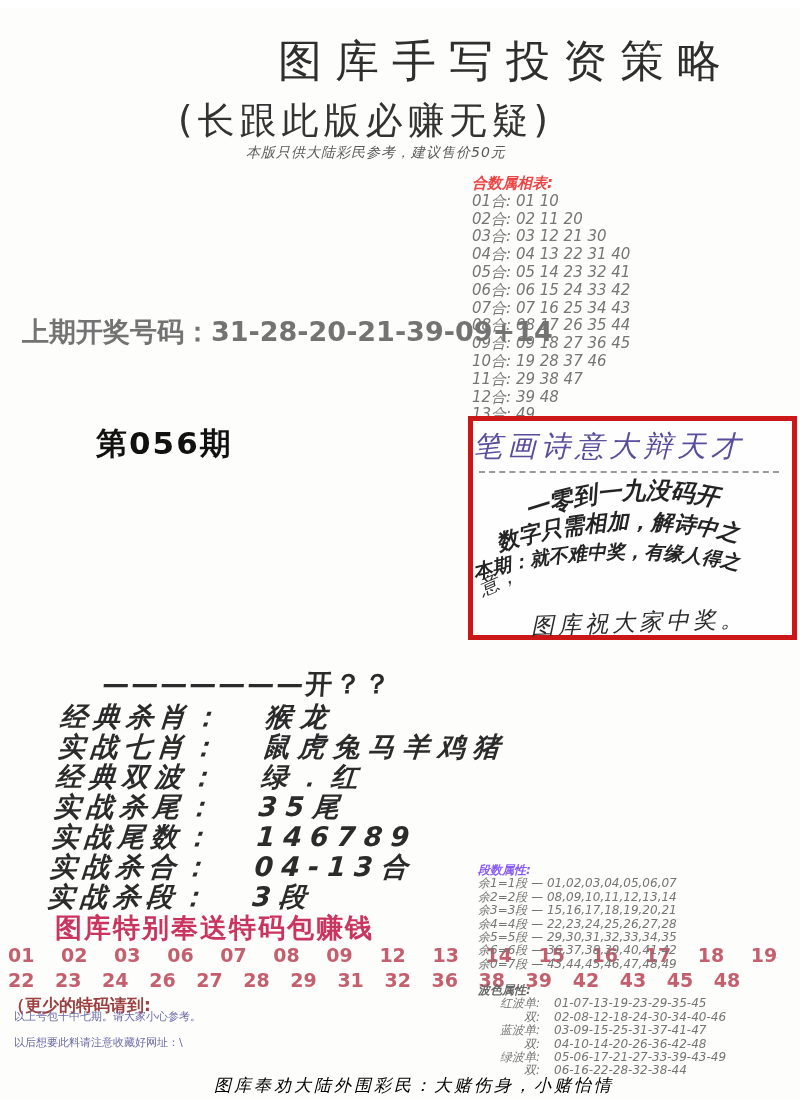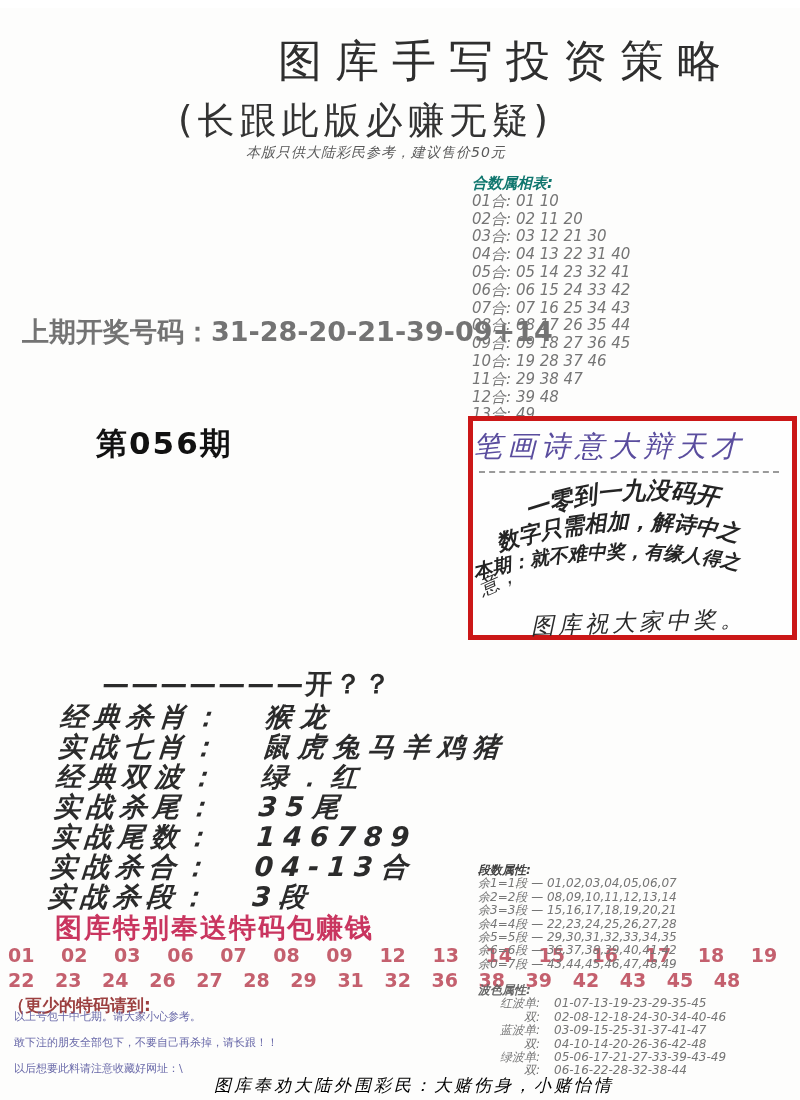--- a/index.html
+++ b/index.html
@@ -11,23 +11,23 @@
   .abs{position:absolute;}
 
   
   .main-title{left:278px;top:24px;font-size:44px;letter-spacing:13px;color:#2e2e2e;font-weight:500;white-space:nowrap;}
   .sub-title{left:178px;top:88px;font-size:37px;letter-spacing:5px;color:#333;white-space:nowrap;}
   .note-line{left:246px;top:136px;font-size:14px;color:#5a5a5a;font-style:italic;letter-spacing:1px;white-space:nowrap;}
 
   
   .hand-gray{font-style:italic;color:#757575;white-space:nowrap;}
   .sum-table{left:472px;top:167px;font-size:15px;line-height:17.8px;}
-  .sum-table .tbl-title{color:#0f766e;font-weight:bold;}
+  .sum-table .tbl-title{color:#ef4444;font-weight:bold;}
   .seg-table{left:478px;top:856px;font-size:12px;line-height:13.4px;}
-  .seg-table .tbl-title{font-weight:bold;color:#404040;}
+  .seg-table .tbl-title{font-weight:bold;color:#8b5cf6;}
   .wave-table{left:478px;top:976px;font-size:12px;line-height:13.4px;}
   .wave-table .tbl-title{font-weight:bold;color:#666;}
   .wave-row .wgroup{display:inline-block;width:46px;text-align:right;}
   .wave-row .wparity{display:inline-block;width:30px;}
 
   
   .last-draw{left:22px;top:306px;font-size:27px;font-weight:bold;color:#737373;white-space:nowrap;}
 
   
   .issue{left:96px;top:415px;font-size:31px;font-weight:bold;color:#111;letter-spacing:2px;}
@@ -130,21 +130,20 @@
       <span class="plabel">实战杀段：</span><span class="pvalue">3段</span>
     </div>
   </div>
 
   <div class="abs special-title">图库特别奉送特码包赚钱</div>
   <div class="abs num-row num-row1">01 02 03 06 07 08 09 12 13 14 15 16 17 18 19 20 21</div>
   <div class="abs num-row num-row2">22 23 24 26 27 28 29 31 32 36 38 39 42 43 45 48</div>
   <div class="abs more-line">（更少的特码请到:</div>
   <div class="abs notes">
     <div>以上号包十中七期。请大家小心参考。</div>
-    <div>敢下注的朋友全部包下，不要自己再杀掉，请长跟！！</div>
     <div>以后想要此料请注意收藏好网址：\</div>
   </div>
 
   <div class="abs hand-gray seg-table">
     <div class="tbl-title">段数属性:</div>
     <div>余1=1段 — 01,02,03,04,05,06,07</div>
     <div>余2=2段 — 08,09,10,11,12,13,14</div>
     <div>余3=3段 — 15,16,17,18,19,20,21</div>
     <div>余4=4段 — 22,23,24,25,26,27,28</div>
     <div>余5=5段 — 29,30,31,32,33,34,35</div>

